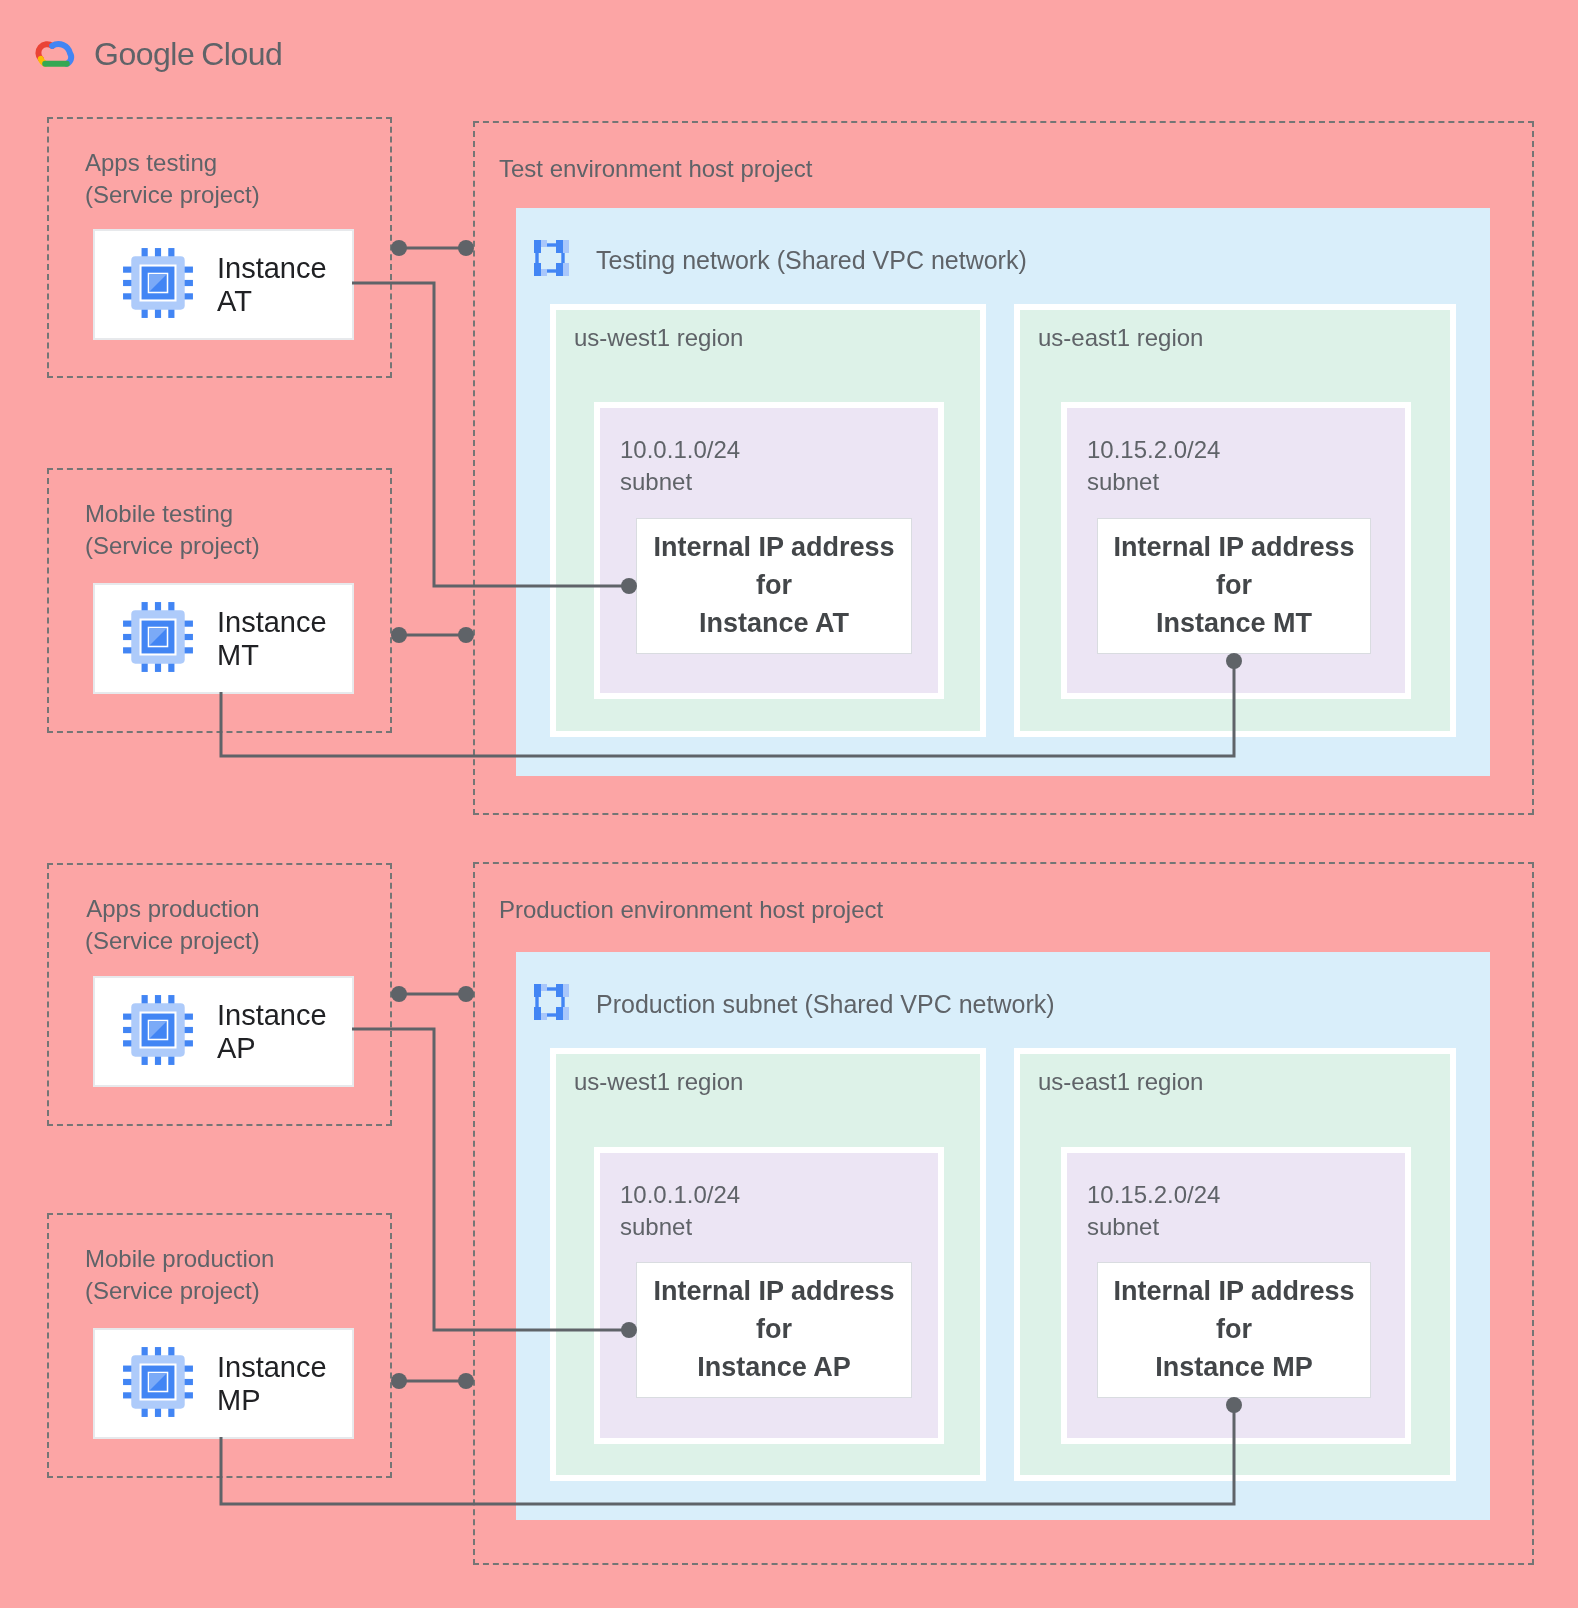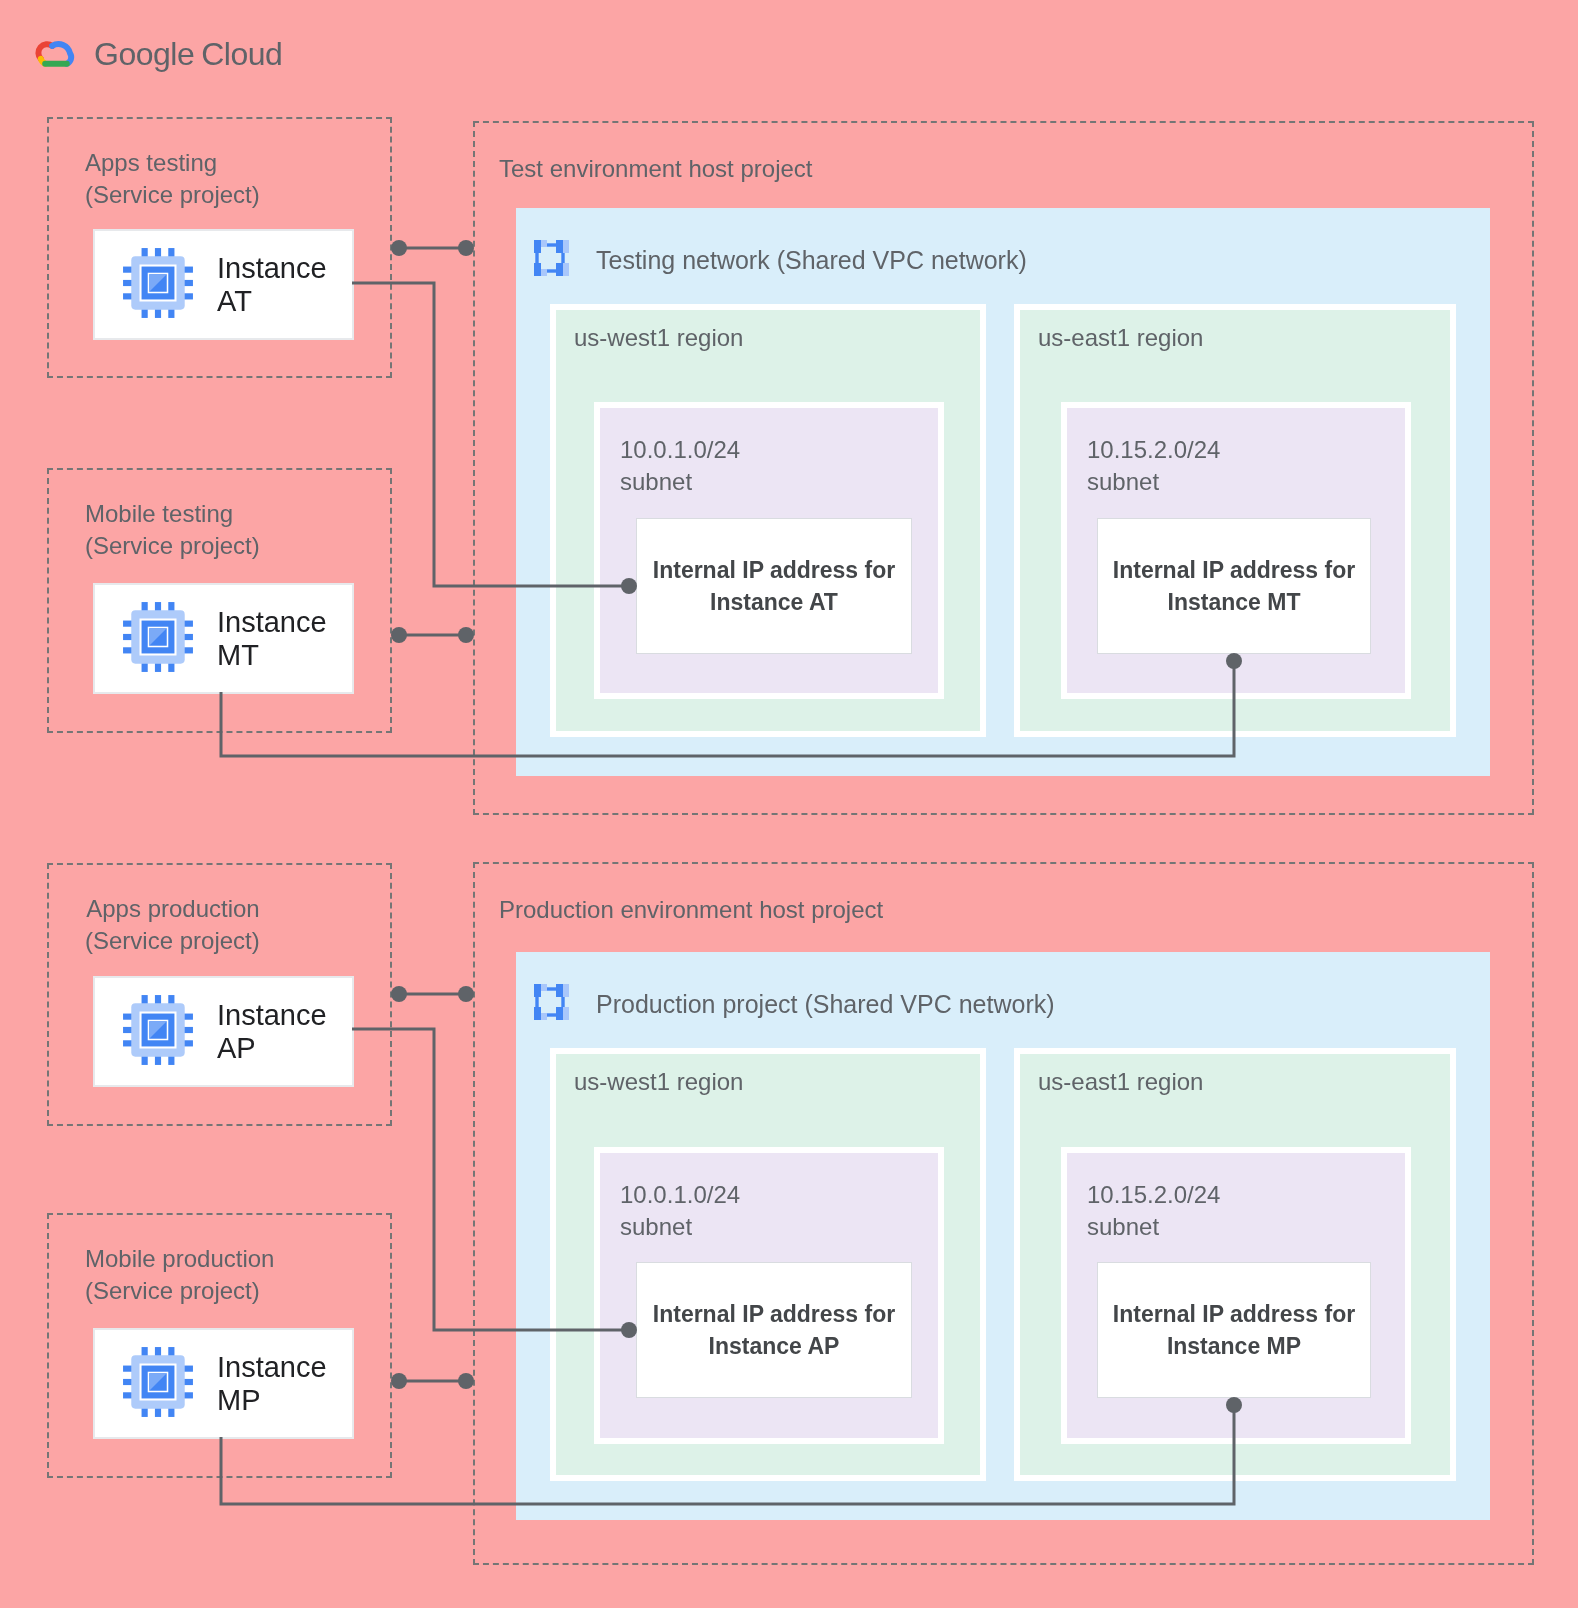--- a/index.html
+++ b/index.html
@@ -18,21 +18,21 @@
   .blue-box{background:#d9eefa;}
   .net-header{position:absolute;left:14px;top:22px;display:flex;align-items:center;margin-top:8px;}
   .net-header .gray-label{margin-left:26px;font-size:25px;}
   .green-box{background:#ddf2e8;box-shadow:0 0 0 6px #ffffff;}
   .purple-box{background:#ece5f4;box-shadow:0 0 0 6px #ffffff;}
   .region-title{position:absolute;left:18px;top:12px;}
   .subnet-title{position:absolute;left:20px;top:26px;}
   .ip-box{
     background:#ffffff;border:1px solid #d9dce0;
     display:flex;flex-direction:column;align-items:center;justify-content:center;
-    text-align:center;font-weight:700;font-size:23px;color:#434649;line-height:1.4;
+    text-align:center;font-weight:700;font-size:27px;color:#434649;line-height:1.4;
   }
   .logo{position:absolute;left:30px;top:34px;display:flex;align-items:center;}
   .logo-text{font-size:32px;color:#5f6368;margin-left:12px;letter-spacing:-0.5px;}
   .logo-text .g{font-weight:500;}
   .logo-text .c{font-weight:400;margin-left:7px;}
   #connectors{position:absolute;left:0;top:0;pointer-events:none;}
 </style>
 </head>
 <body>
 
@@ -270,21 +270,21 @@
               <rect x="26" y="25" width="7" height="13"></rect>
     </g>
     <g fill="#a9c7fb">
       <rect x="11" y="2" width="6" height="7"></rect>
               <rect x="33" y="2" width="6" height="13"></rect>
       <rect x="11" y="31" width="6" height="7"></rect>
               <rect x="33" y="25" width="6" height="13"></rect>
     </g>
   </svg>
 </span>
-      <span class="gray-label">Production project (Shared VPC network)</span>
+      <span class="gray-label">Production subnet (Shared VPC network)</span>
     </div>
   </div>
 
   <div class="abs green-box" style="left:556px;top:1054px;width:424px;height:421px;">
     <div class="gray-label region-title">us-west1 region</div>
   </div>
   <div class="abs green-box" style="left:1020px;top:1054px;width:430px;height:421px;">
     <div class="gray-label region-title">us-east1 region</div>
   </div>
 

